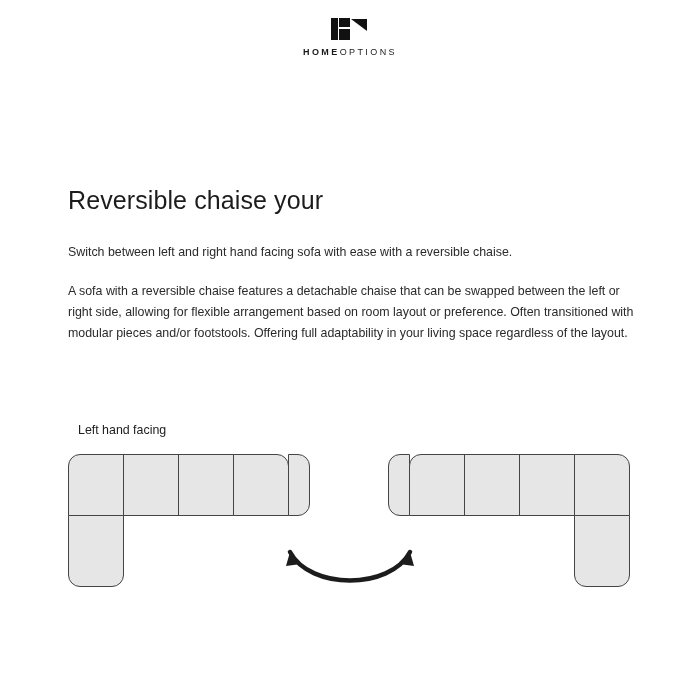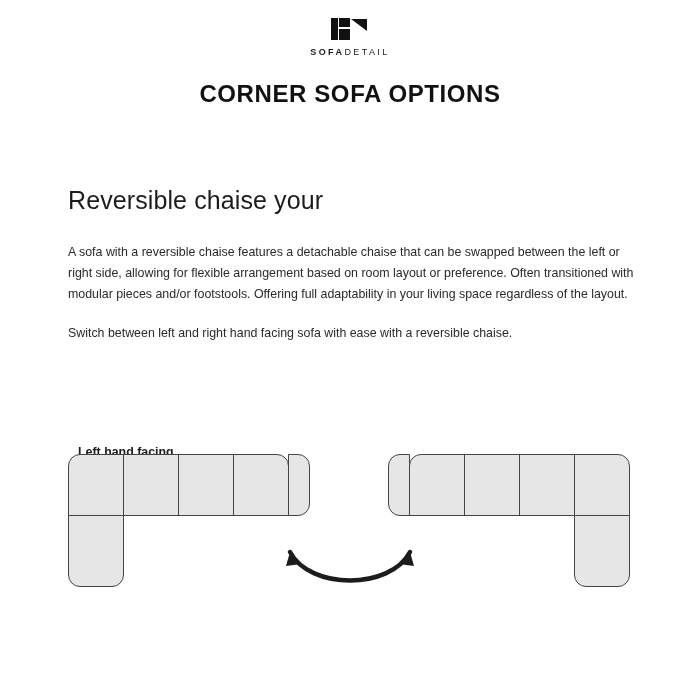--- a/index.html
+++ b/index.html
@@ -131,22 +131,21 @@
     width: 700px;
     height: 240px;
   }
   .diagram-label {
     position: absolute;
     font-size: 12.4px;
     color: #1c1c1c;
   }
   .label-left {
     left: 78px;
-    top: 25px;
-    font-weight: bold;
+    top: 3px;
   }
   .label-right {
     left: 388px;
     top: 11px;
     margin-top: 41px;
   }
 
   
   .sofa-piece {
     position: absolute;
@@ -171,30 +170,29 @@
 
 <div class="page">
 
   <div class="logo-wrap">
     <div class="logo-mark">
       <div class="bar-left"></div>
       <div class="bar-mid-top"></div>
       <div class="bar-mid-bot"></div>
       <div class="diag"></div>
     </div>
-    <div class="logo-text"><span class="bold">SOFA</span><span>DETAIL</span></div>
+    <div class="logo-text"><span class="bold">HOME</span><span>OPTIONS</span></div>
   </div>
 
-  <div class="main-title">CORNER SOFA OPTIONS</div>
 
   <div class="section-heading">Reversible chaise your</div>
 
   <div class="body-copy">
+    <p>Switch between left and right hand facing sofa with ease with a reversible chaise.</p>
     <p>A sofa with a reversible chaise features a detachable chaise that can be swapped between the left or right side, allowing for flexible arrangement based on room layout or preference. Often transitioned with modular pieces and/or footstools. Offering full adaptability in your living space regardless of the layout.</p>
-    <p>Switch between left and right hand facing sofa with ease with a reversible chaise.</p>
   </div>
 
   <div class="diagram">
 
     <div class="diagram-label label-left">Left hand facing</div>
     <div class="diagram-label label-right">Right hand facing</div>
 
     <div class="sofa-piece r-tl" style="left:68px; top:34px; width:56px; height:62px;"></div>
     <div class="sofa-piece" style="left:123px; top:34px; width:56px; height:62px;"></div>
     <div class="sofa-piece" style="left:178px; top:34px; width:56px; height:62px;"></div>

